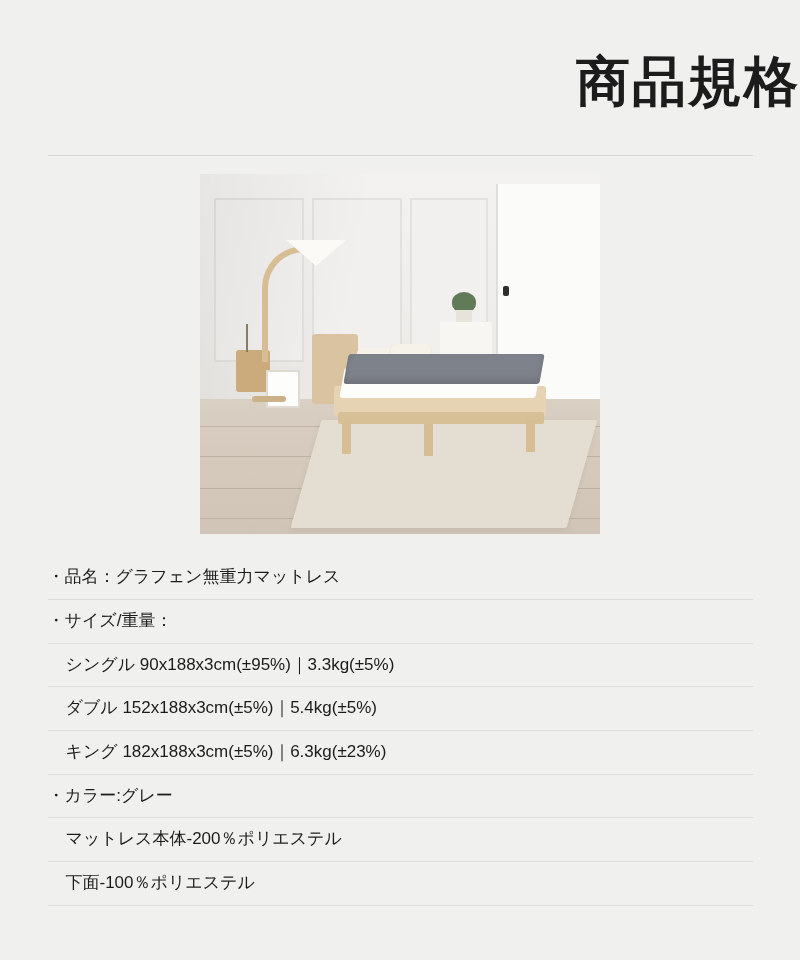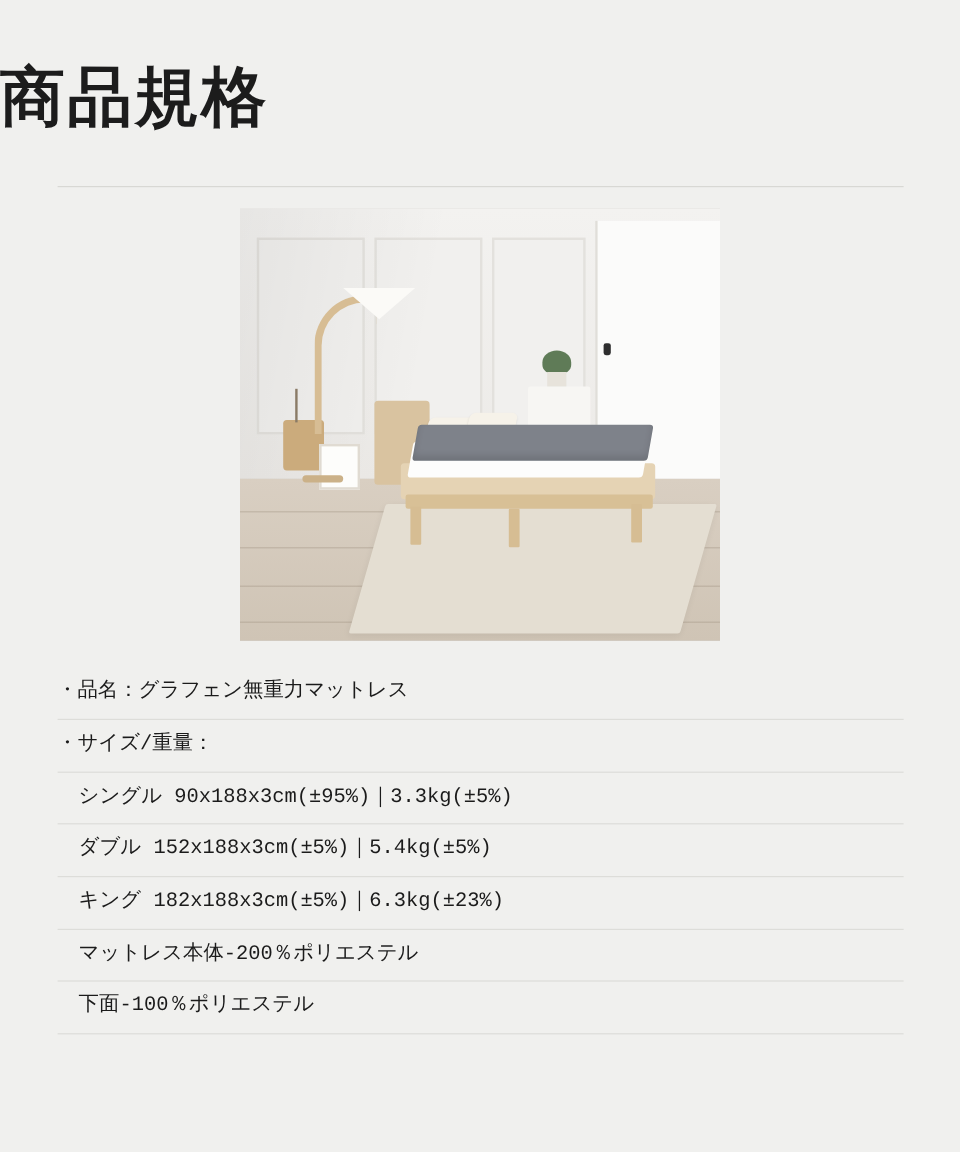--- a/index.html
+++ b/index.html
@@ -14,21 +14,21 @@
     color: #1a1a1a;
     overflow: hidden;
   }
   .page {
     position: relative;
     width: 800px;
     height: 960px;
     box-sizing: border-box;
   }
   .title {
-    text-align: left;
+    text-align: right;
     font-size: 54px;
     font-weight: bold;
     letter-spacing: 2px;
     color: #1c1c1c;
     padding-top: 52px;
     line-height: 1.1;
   }
   .divider {
     width: 705px;
     height: 1px;
@@ -199,21 +199,20 @@
   .specs {
     width: 705px;
     margin: 22px auto 0 auto;
   }
   .spec-row {
     border-bottom: 1px solid #ddddd9;
     font-size: 17px;
     line-height: 1.45;
     padding: 9px 0 9px 0;
     color: #1b1b1b;
-    font-family: Liberation Mono, monospace;
   }
   .spec-row.indent {
     padding-left: 18px;
   }
   .spec-row:last-child {
     border-bottom: 1px solid #ddddd9;
   }
 </style>
 </head>
 <body>
@@ -266,17 +265,18 @@
       </div>
     </div>
   </div>
 
   <div class="specs">
     <div class="spec-row">・品名：グラフェン無重力マットレス</div>
     <div class="spec-row">・サイズ/重量：</div>
     <div class="spec-row indent">シングル 90x188x3cm(±95%)｜3.3kg(±5%)</div>
     <div class="spec-row indent">ダブル  152x188x3cm(±5%)｜5.4kg(±5%)</div>
     <div class="spec-row indent">キング  182x188x3cm(±5%)｜6.3kg(±23%)</div>
+    <div class="spec-row">・カラー:グレー</div>
     <div class="spec-row indent">マットレス本体-200％ポリエステル</div>
     <div class="spec-row indent">下面-100％ポリエステル</div>
   </div>
 
 </div>
 
 </body></html>

